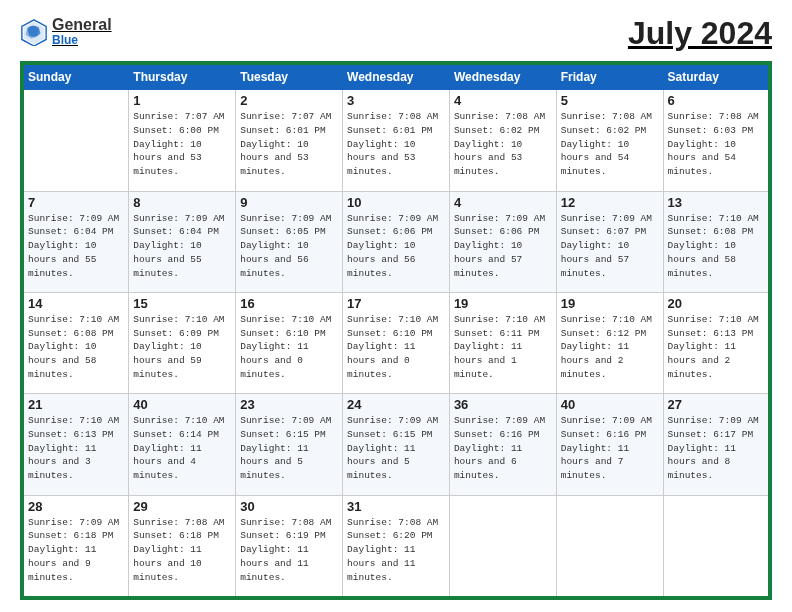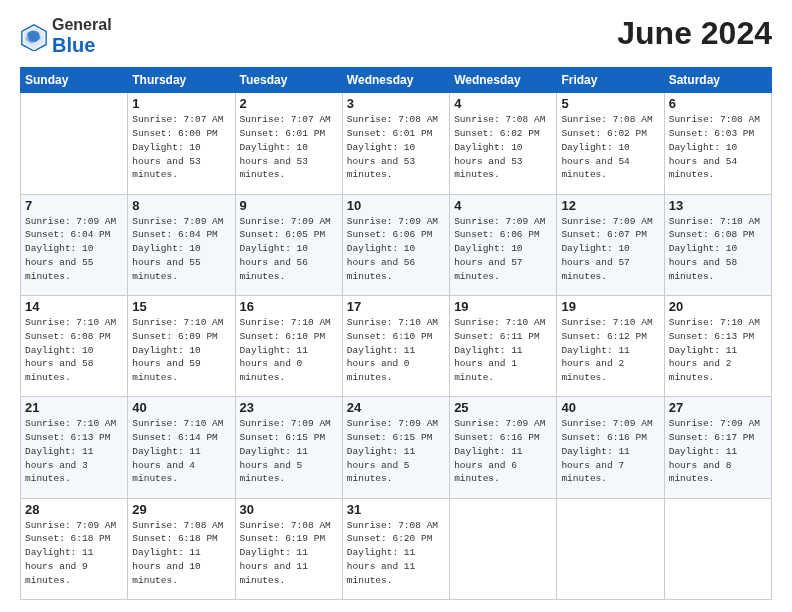--- a/index.html
+++ b/index.html
@@ -15,20 +15,21 @@
       height: 612px;
       padding: 16px 20px 12px 20px;
       display: flex;
       flex-direction: column;
     }
     .header {
       display: flex;
       justify-content: space-between;
       align-items: flex-start;
       margin-bottom: 10px;
+      text-decoration: underline;
     }
     .logo {
       display: flex;
       align-items: center;
       gap: 4px;
     }
     .logo-icon {
       width: 28px;
       height: 28px;
     }
@@ -40,21 +41,21 @@
       font-weight: bold;
       color: #222;
       line-height: 1.1;
     }
     .cal-subtitle {
       font-size: 15px;
       color: #444;
     }
     .calendar {
       flex: 1;
-      border: 1px solid #15803d;
+      border: 4px solid #15803d;
       border-collapse: collapse;
       width: 100%;
       table-layout: fixed;
     }
     .calendar th {
       background: #1565c0;
       color: #fff;
       font-size: 12px;
       padding: 5px 4px;
       text-align: left;
@@ -101,25 +102,25 @@
   <div class="header">
     <div class="logo">
       <svg class="logo-icon" viewBox="0 0 30 30">
         <polygon points="15,4 26,10 26,22 15,28 4,22 4,10" fill="#1565c0" opacity="0.15"></polygon>
         <polygon points="15,2 28,9 28,23 15,30 2,23 2,9" fill="none" stroke="#1565c0" stroke-width="1.5"></polygon>
         <path d="M8,12 Q12,6 20,10 L22,16 Q18,22 10,19 Z" fill="#1565c0" opacity="0.7"></path>
         <path d="M14,8 L20,12 L18,20 L12,22 L6,18 L8,10 Z" fill="#1565c0" opacity="0.4"></path>
       </svg>
       <div>
         <div style="font-size:16px;font-weight:bold;color:#333;line-height:1.15;">General</div>
-        <div style="font-size:20px;font-weight:bold;color:#1565c0;line-height:1.15;">Blue</div>
+        <div style="font-size:12px;font-weight:bold;color:#1565c0;line-height:1.15;">Blue</div>
       </div>
     </div>
     <div class="title-block">
-      <div class="cal-title">June 2024</div>
+      <div class="cal-title">July 2024</div>
     </div>
   </div>
 
   <table class="calendar">
     <thead>
       <tr>
       <th>Sunday</th>
           <th>Thursday</th>
           <th>Tuesday</th>
           <th>Wednesday</th>
@@ -275,21 +276,21 @@
 Sunset: 6:15 PM
 Daylight: 11 hours and 5 minutes.</div>
           </td>
           <td>
             <span class="day-num">24</span>
             <div class="day-info" style="white-space: pre-line;">Sunrise: 7:09 AM
 Sunset: 6:15 PM
 Daylight: 11 hours and 5 minutes.</div>
           </td>
           <td>
-            <span class="day-num">25</span>
+            <span class="day-num">36</span>
             <div class="day-info" style="white-space: pre-line;">Sunrise: 7:09 AM
 Sunset: 6:16 PM
 Daylight: 11 hours and 6 minutes.</div>
           </td>
           <td>
             <span class="day-num">40</span>
             <div class="day-info" style="white-space: pre-line;">Sunrise: 7:09 AM
 Sunset: 6:16 PM
 Daylight: 11 hours and 7 minutes.</div>
           </td>

